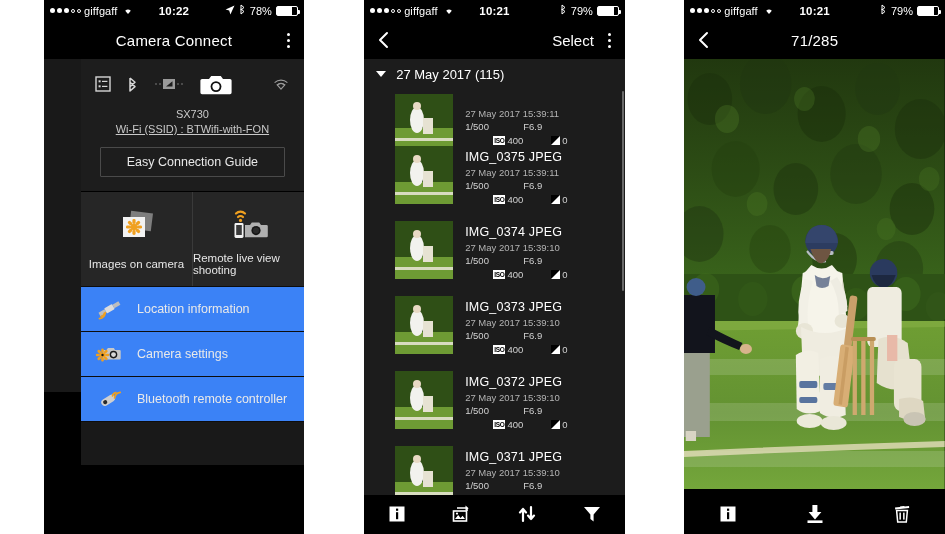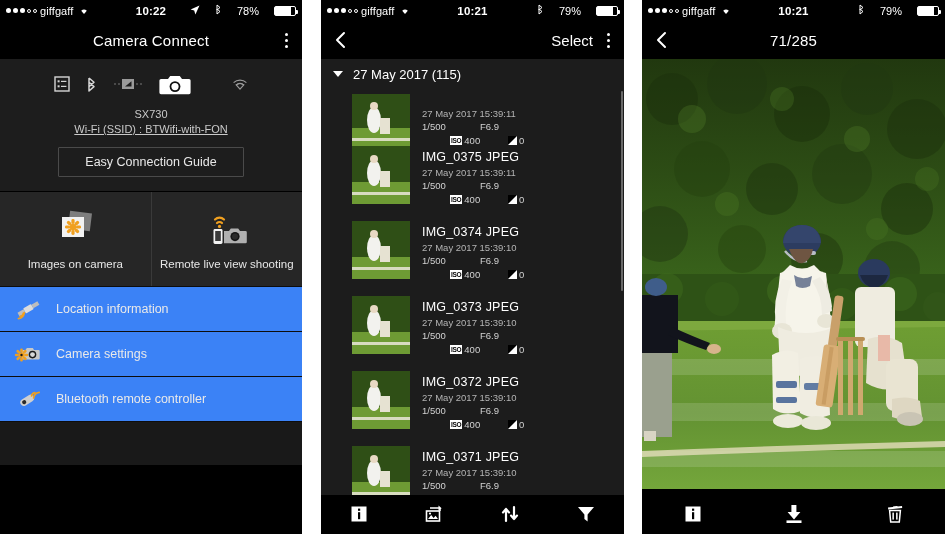--- a/index.html
+++ b/index.html
@@ -2,21 +2,21 @@
 <html><head>
 <meta charset="utf-8">
 <style>
   * { margin:0; padding:0; box-sizing:border-box; }
   body {
     width:945px; height:534px; background:#ffffff; overflow:hidden;
     font-family:"Liberation Sans", sans-serif;
     -webkit-font-smoothing:antialiased;
   }
   .screens { display:flex; width:945px; height:534px; }
-  .phone { height:534px; background:#000; position:relative; overflow:hidden; }
+  .phone { height:534px; background:#000; position:relative; overflow:hidden;margin-left:44px; }
   .p1 { width:302px; }
   .gap { width:19px; height:534px; background:#fff; }
   .p2 { width:303px; }
   .gap2 { width:18px; height:534px; background:#fff; }
   .p3 { width:303px; }
 
   
   .statusbar {
     height:21px; background:#000; color:#fff;
     display:flex; align-items:center; font-size:11px;
@@ -27,21 +27,21 @@
   .dot { width:5px; height:5px; border-radius:50%; background:#fff; }
   .dot.hollow { background:transparent; border:1px solid #fff; width:4px; height:4px; }
   .carrier { font-size:11px; letter-spacing:.1px; }
   .sb-wifi { margin-left:2px; }
   .sb-center {
     position:absolute; left:0; right:0; text-align:center;
     font-size:11.5px; font-weight:bold; letter-spacing:.2px;
     pointer-events:none;
   }
   .sb-right {
-    margin-left:auto; display:flex; align-items:center; gap:15px;
+    margin-left:auto; display:flex; align-items:center; gap:4px;
     font-size:11px; position:relative; z-index:2;
   }
   .batt {
     width:22px; height:10px; border:1px solid #fff; border-radius:2px;
     position:relative; display:inline-block;
   }
   .batt::after {
     content:''; position:absolute; right:-3px; top:3px;
     width:2px; height:4px; background:#fff; border-radius:0 1px 1px 0;
   }
@@ -63,21 +63,21 @@
     margin-left:auto; display:flex; flex-direction:column; gap:3px;
     position:relative; z-index:2; cursor:pointer; padding:2px 4px;
   }
   .kebab span { width:3px; height:3px; background:#fff; border-radius:50%; }
   .select-btn {
     margin-left:auto; font-size:15px; color:#fff; position:relative;
     z-index:2; cursor:pointer; padding-right:10px;
   }
 
   
-  .p1-body { background:#191919; height:333px; }
+  .p1-body { background:#191919; height:333px;padding-left:37px; }
   .dev-panel {
     background:#1d1d1d; padding:12px 0 14px;
     border-bottom:1px solid #000;
   }
   .dev-icons {
     display:flex; align-items:center; justify-content:center;
     gap:16px; height:30px; padding:0 30px;
   }
   .dev-name {
     text-align:center; color:#c9c9c9; font-size:11px; margin-top:7px;

